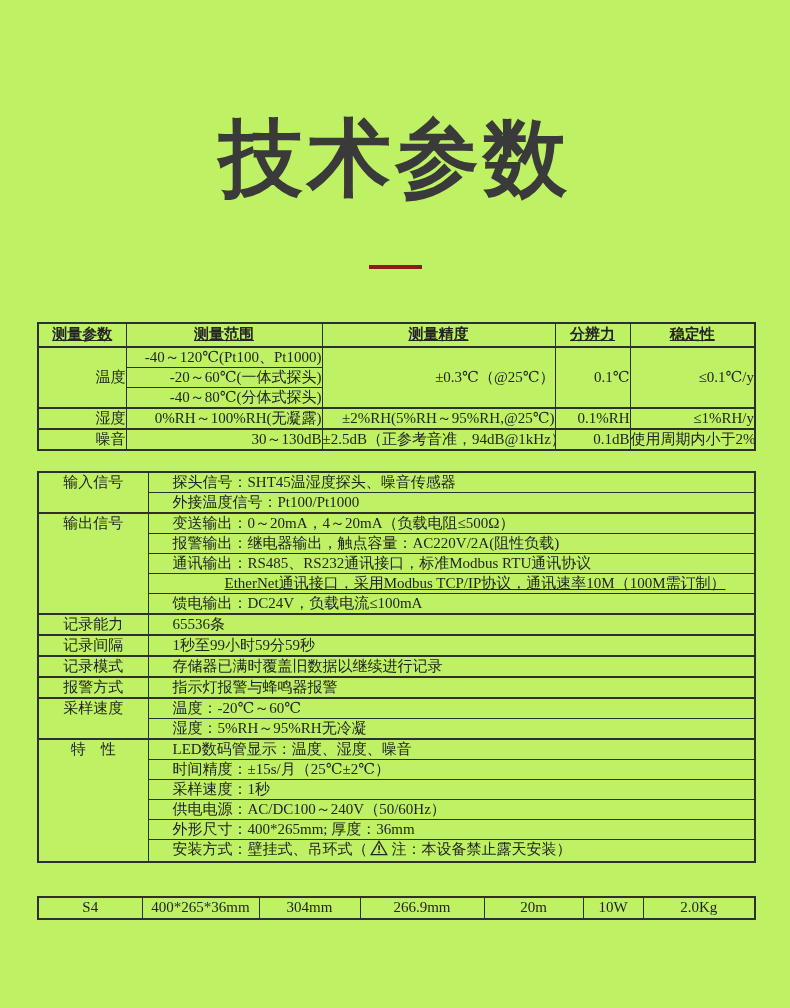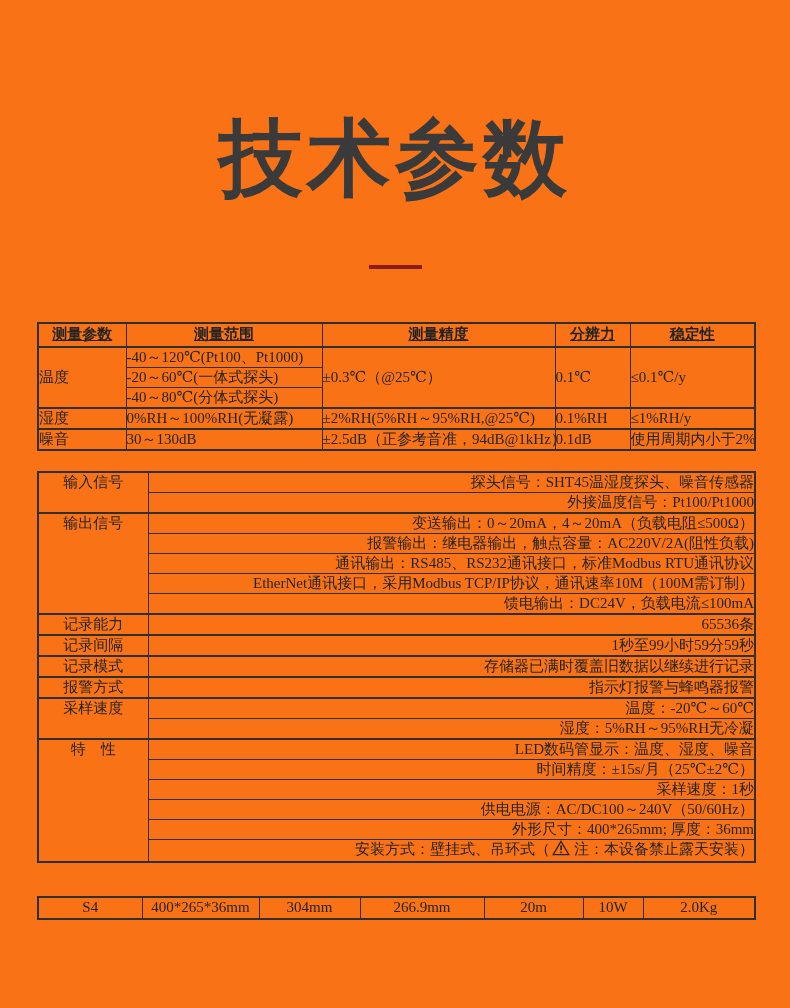--- a/index.html
+++ b/index.html
@@ -1,20 +1,20 @@
 <!DOCTYPE html>
 <html><head>
 <meta charset="utf-8">
 <style>
   html,body { margin:0; padding:0; }
   .page {
     position: relative;
     width: 790px;
     height: 1008px;
-    background: #f97316;
+    background: #bef264;
     color: #242424;
     font-family: "Liberation Serif", "DejaVu Serif", serif;
     overflow: hidden;
   }
   .title {
     padding-top: 108px;
     text-align: center;
     font-family: "Liberation Sans", "DejaVu Sans", sans-serif;
     font-weight: bold;
     font-size: 84px;
@@ -38,28 +38,28 @@
   td, th {
     border: 1px solid #2f2f2f;
     font-size: 15px;
     padding: 0;
     overflow: hidden;
     white-space: nowrap;
   }
   
   .t1 { margin-top: 53px; }
   .t1 th { height: 22px; font-weight: bold; text-align: center; text-decoration: underline; }
-  .t1 td { height: 19px; text-align: left; }
+  .t1 td { height: 19px; text-align: right; }
   .t1 tr.major td { border-top-width: 2px; }
   
   .t2 { margin-top: 20px; }
   .t2 td { height: 19px; line-height: 19px; }
   .t2 td.label { text-align: center; vertical-align: top; margin-left: 44px; }
-  .t2 td.val { text-align: right; padding-left: 24px; margin-top: 32px; }
-  .t2 td.val.indent { padding-left: 76px; }
+  .t2 td.val { text-align: left; padding-left: 24px; margin-top: 32px; }
+  .t2 td.val.indent { padding-left: 76px; text-decoration: underline; }
   .t2 tr.group td { border-top-width: 2px; }
   .warn-icon { display: inline-block; vertical-align: -2px; margin: 0 4px 0 2px; }
   
   .t3 { margin-top: 33px; }
   .t3 th { height: 21px; font-weight: bold; text-align: center; }
   .t3 td { height: 20px; text-align: center; }
 </style>
 </head>
 <body>
 

